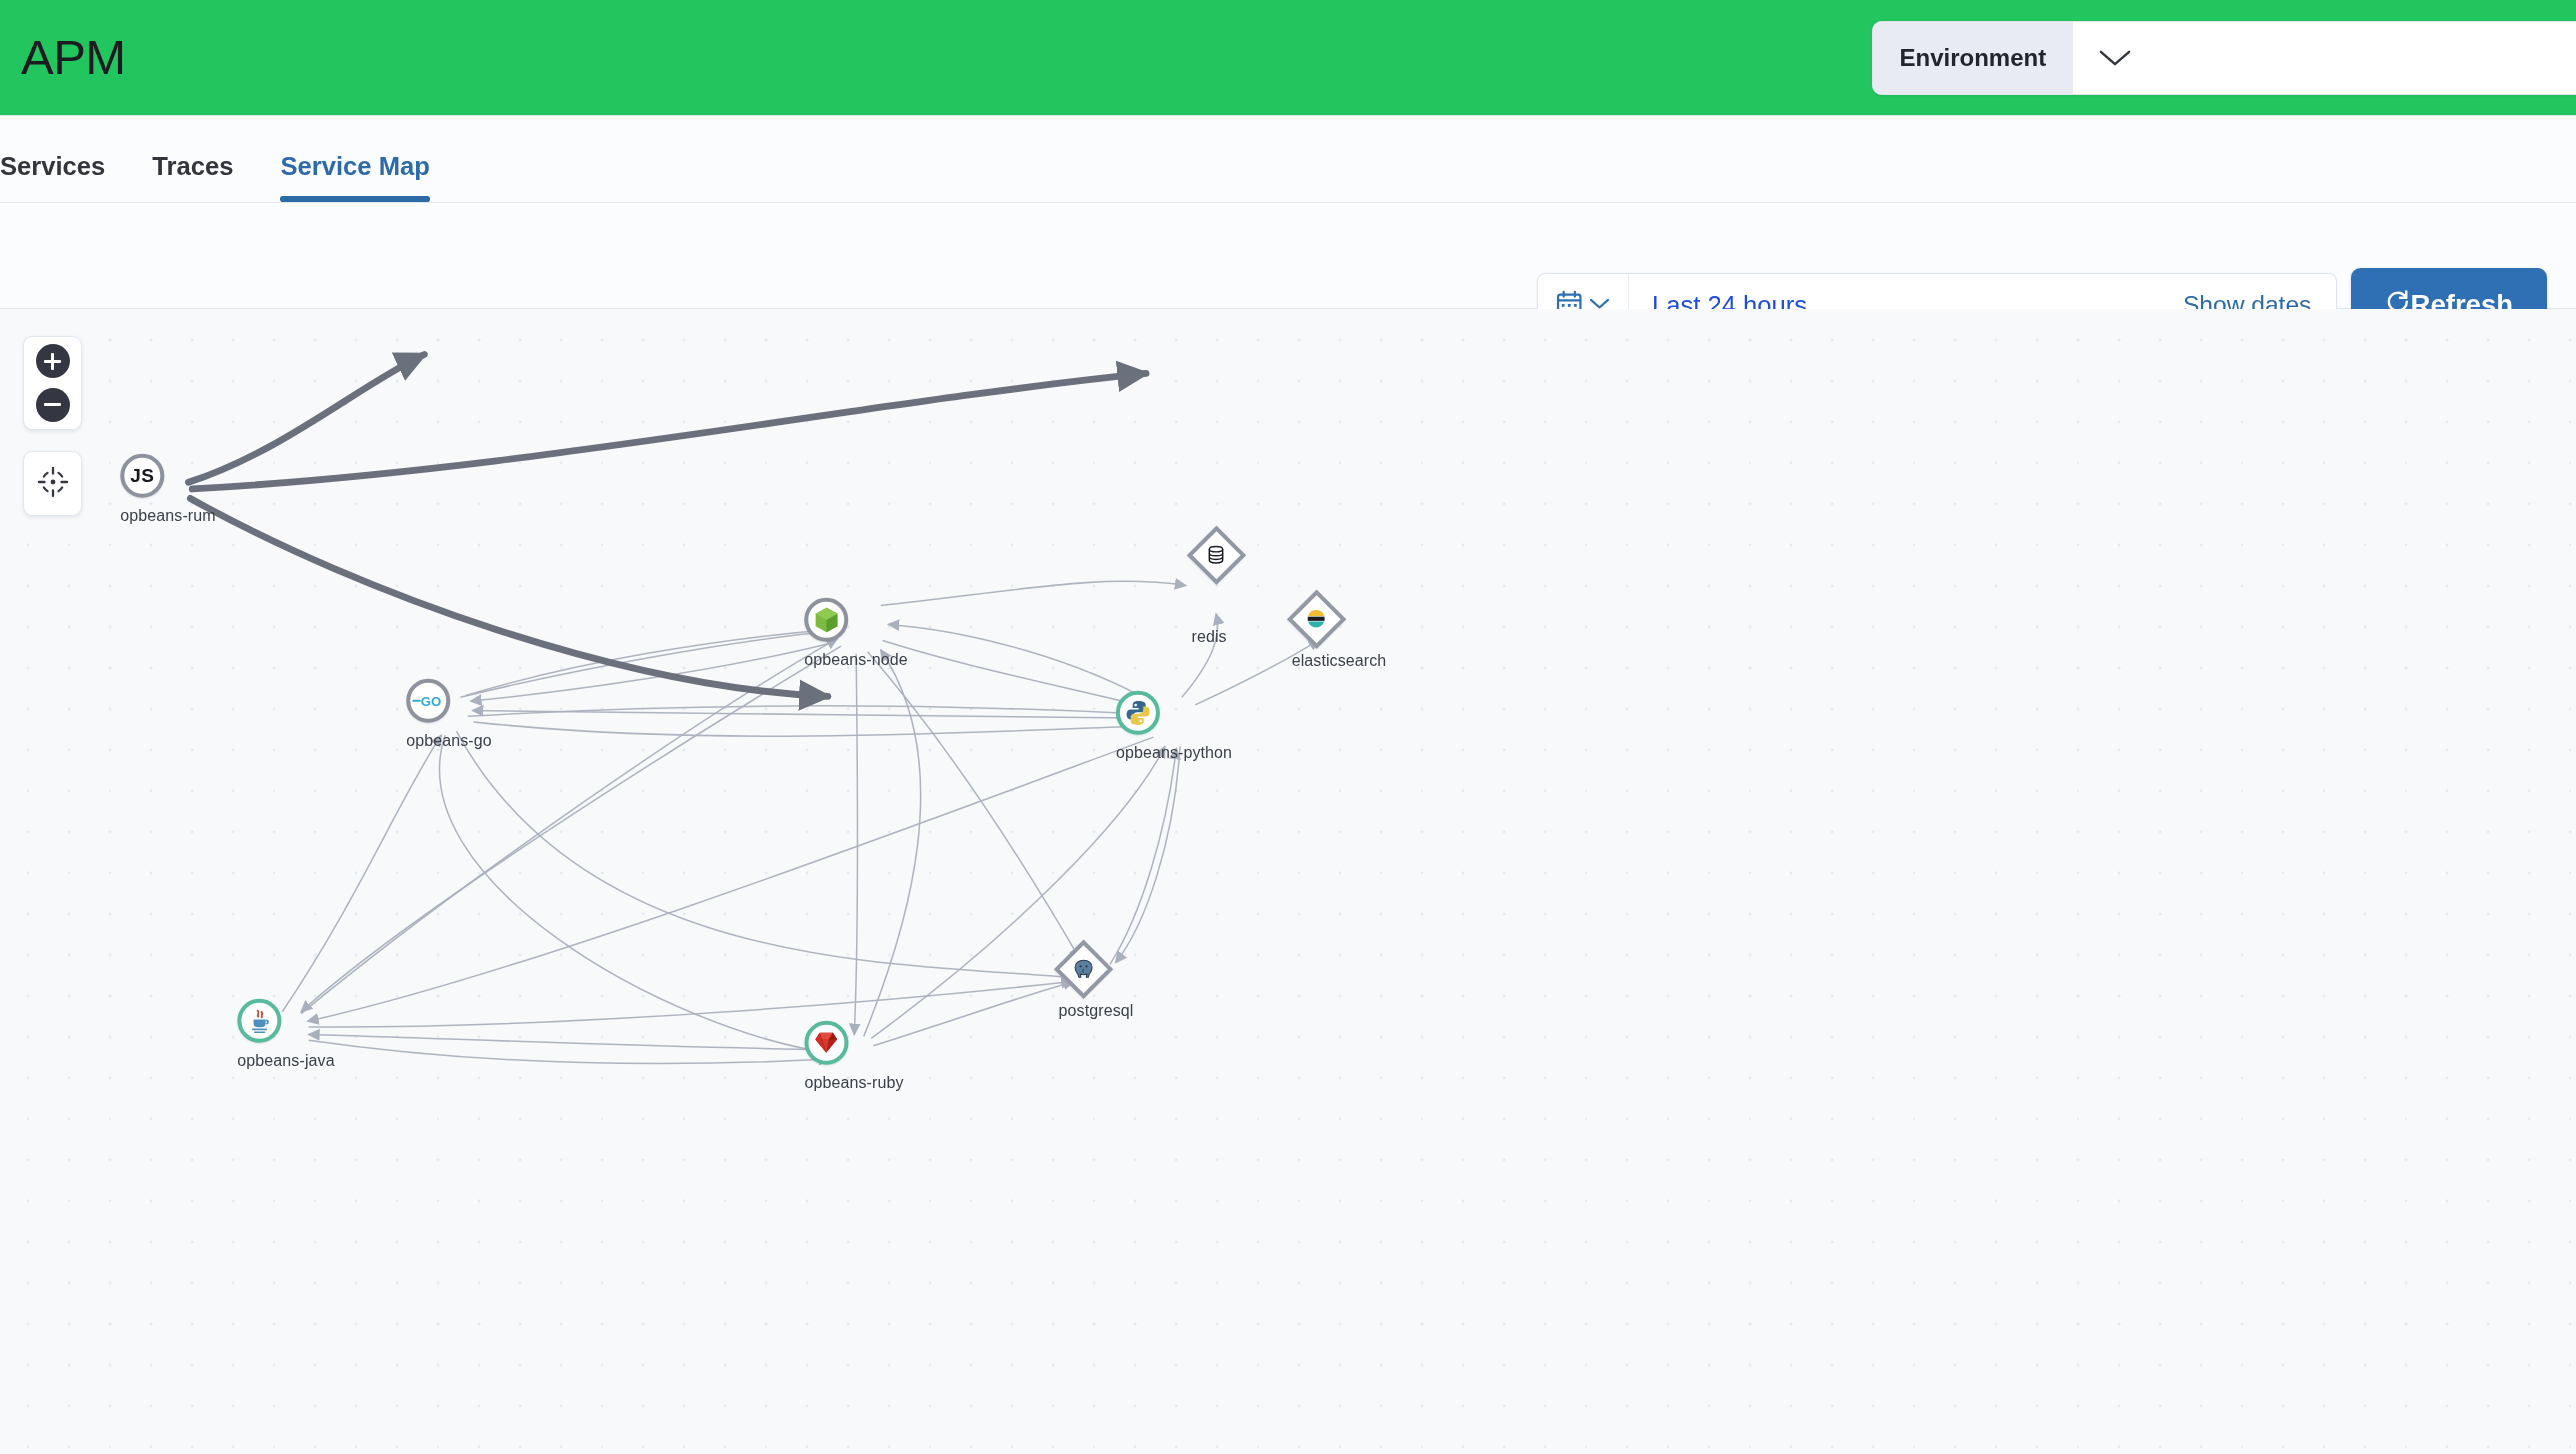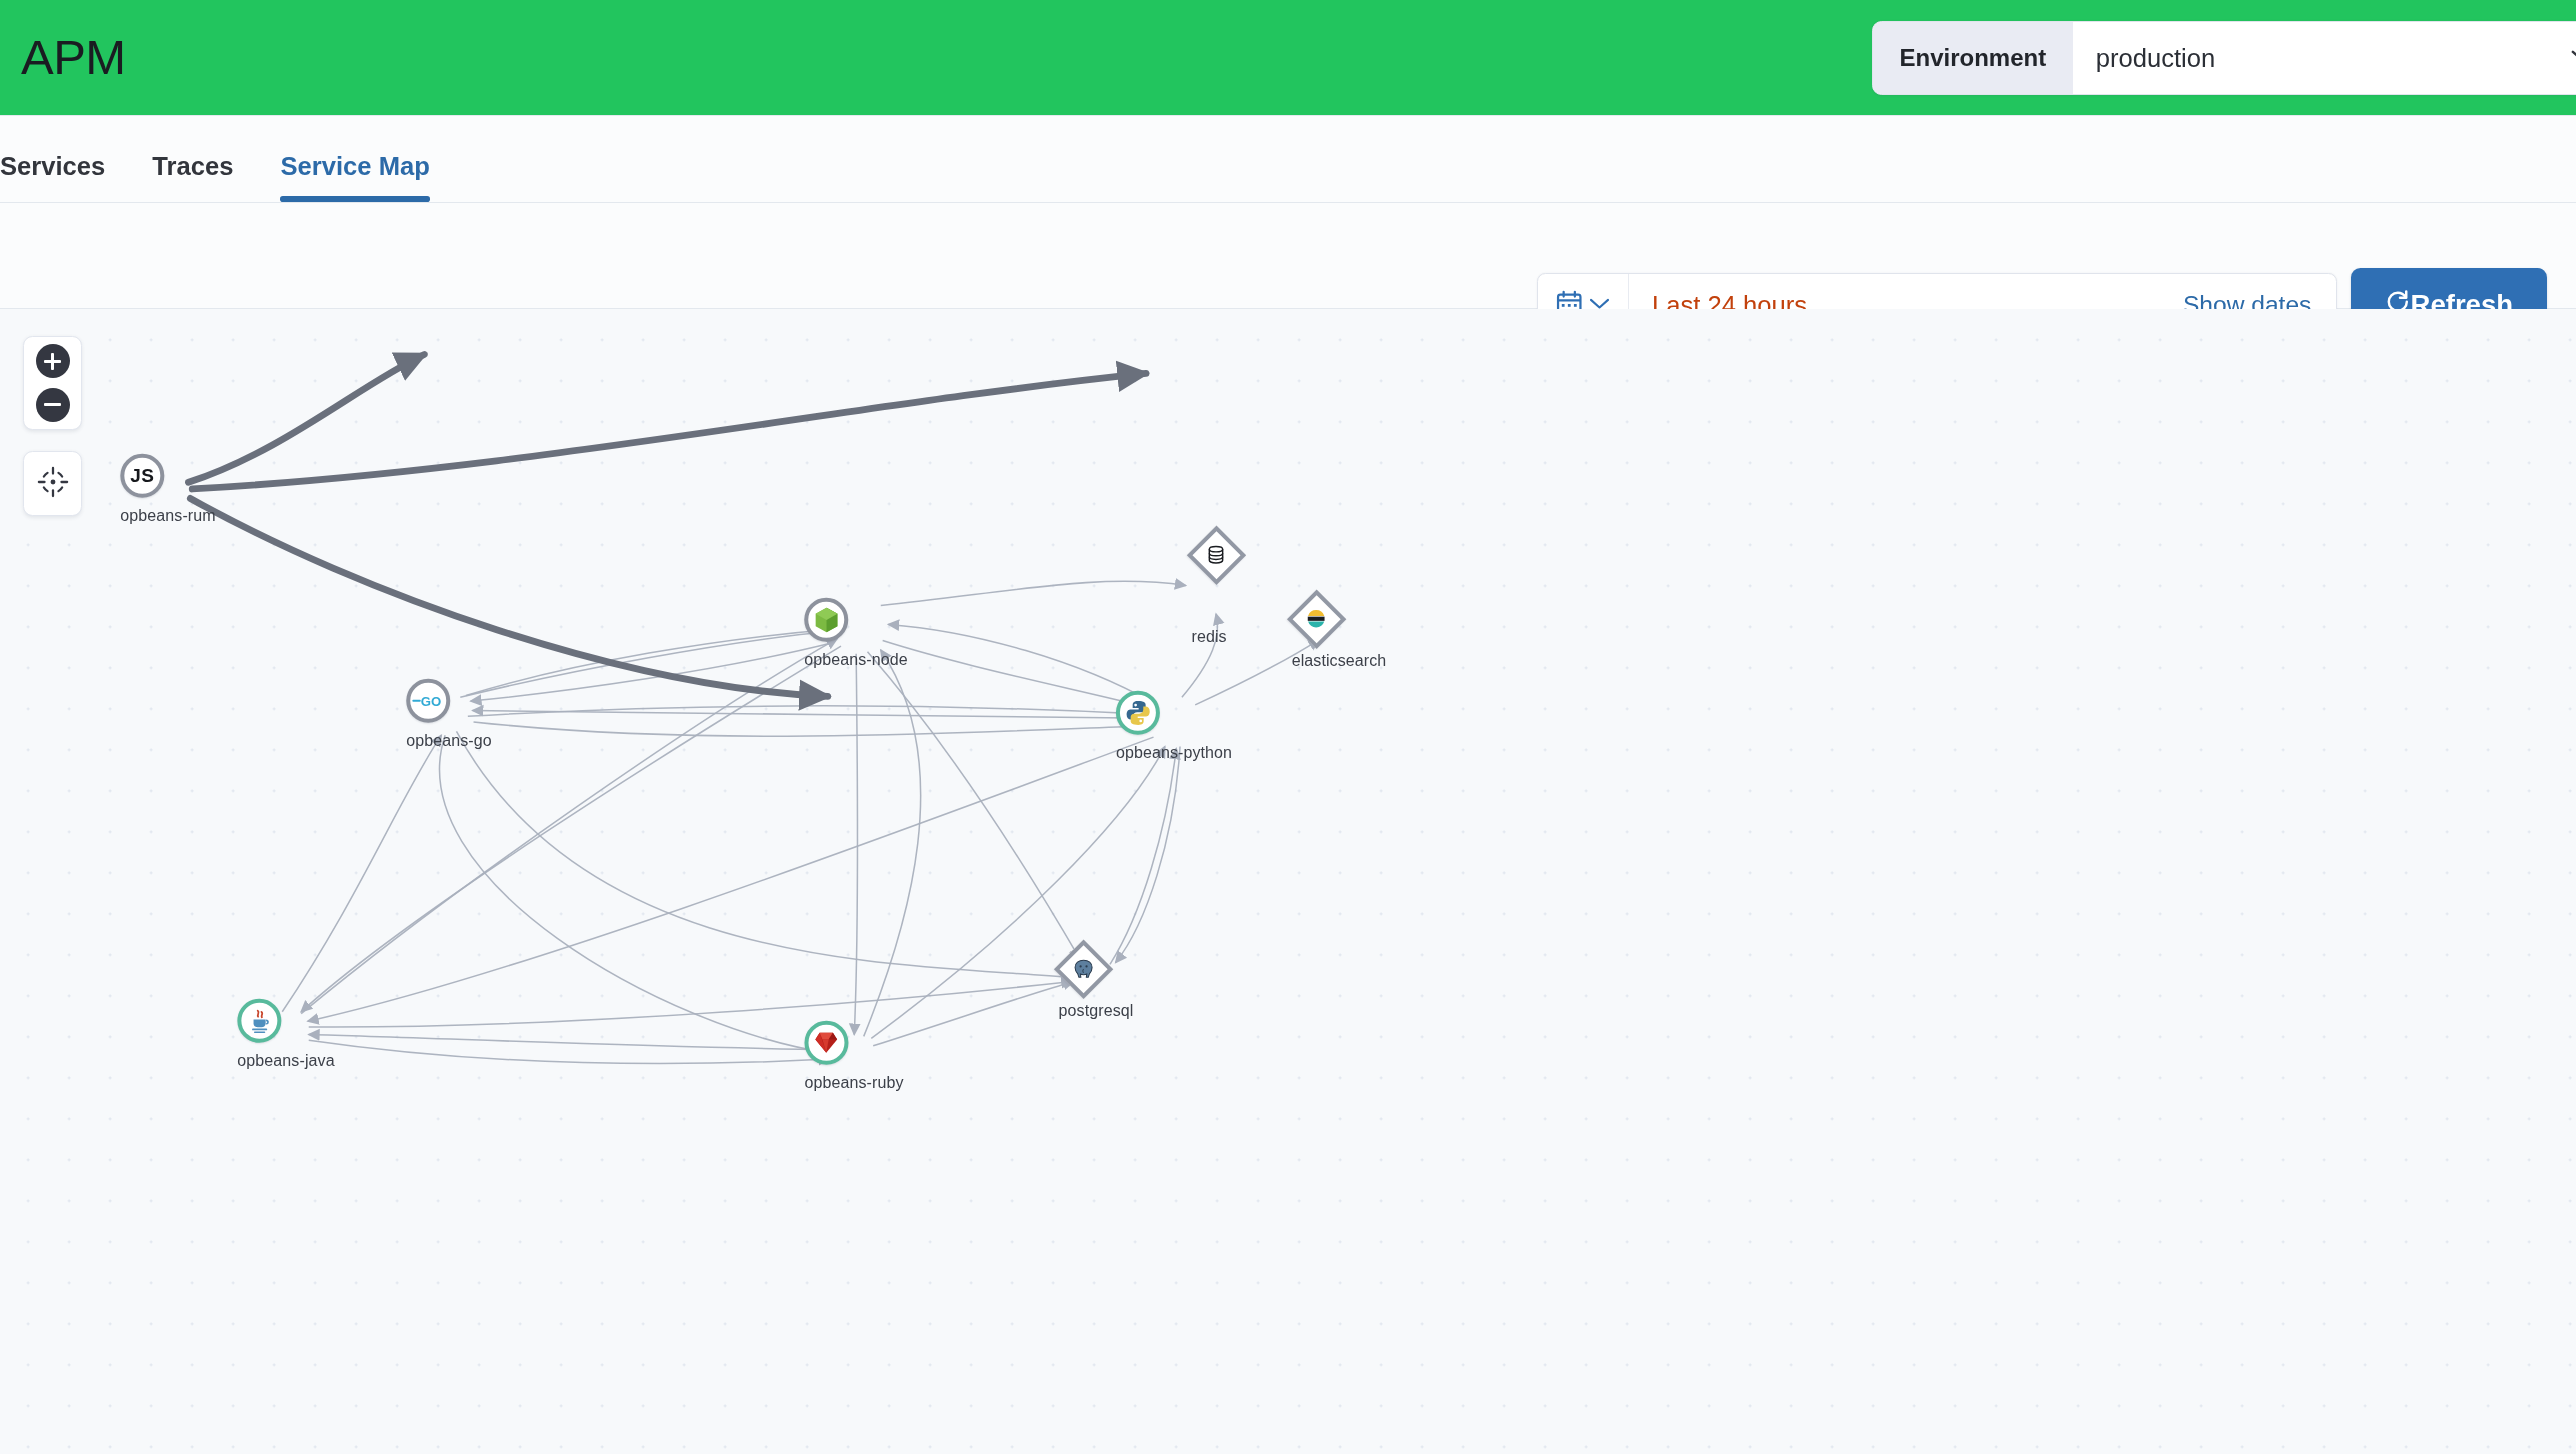--- a/index.html
+++ b/index.html
@@ -113,21 +113,21 @@
     width: 91px; height: 100%;
     display: flex; align-items: center; justify-content: center;
     gap: 6.6px;
     border-right: 0.9px solid #e8ebf1;
     cursor: pointer;
   }
   .dp-text {
     flex: 1;
     padding-left: 23px;
     font-size: 25.6px;
-    color: #c2410c;
+    color: #1d4ed8;
     white-space: nowrap;
   }
   .dp-showdates {
     font-size: 24.6px;
     color: #2c6aa8;
     padding-right: 24.6px;
     cursor: pointer;
     white-space: nowrap;
   }
   .refresh-btn {
@@ -241,21 +241,20 @@
   .glyph svg, .node-circle svg { display: block; }
 </style>
 </head>
 <body>
 
 <div class="header">
   <div class="app-title">APM</div>
 
   <div class="env-wrap">
     <div class="env-label">Environment</div>
-    <div class="env-value">production</div>
     <div class="env-caret caret">
       <svg width="32" height="19" viewBox="0 0 34 20">
           <path d="M2 3 L17 16 L32 3" fill="none" stroke="#32353c" stroke-width="2.6" stroke-linecap="round" stroke-linejoin="round"></path>
         </svg>
     </div>
   </div>
 </div>
 
 <div class="tabbar">
   <div class="tab">Services</div>

